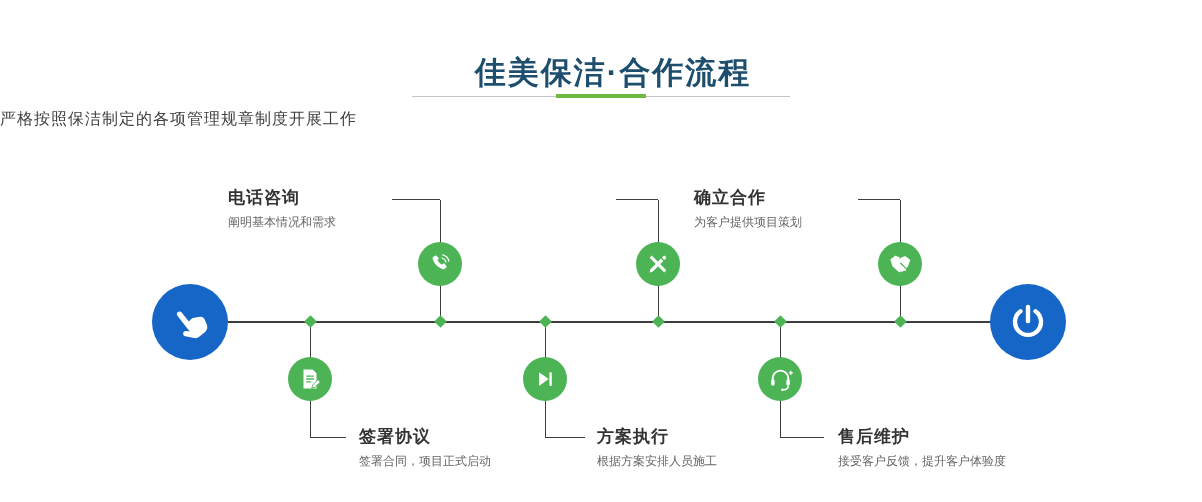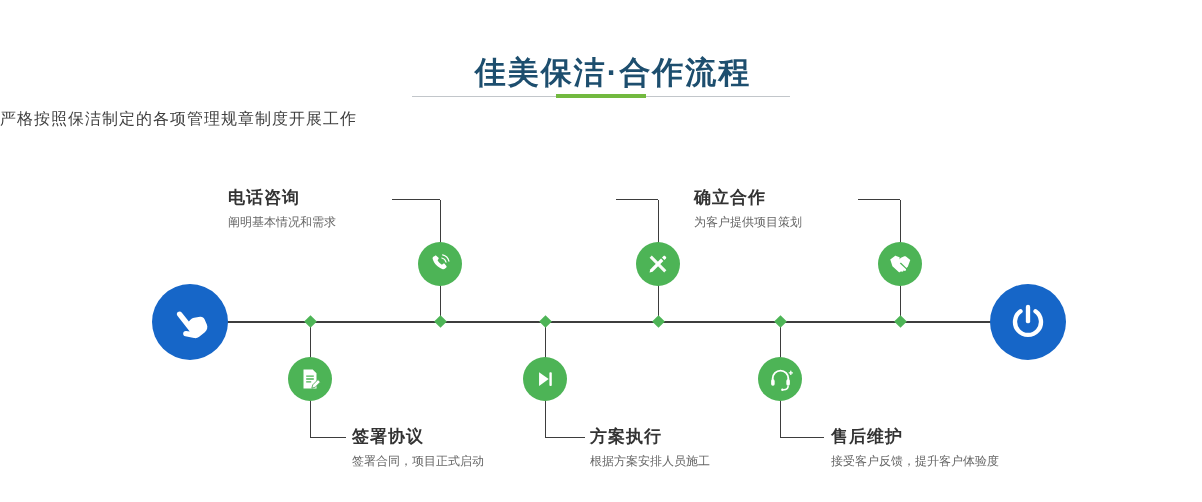--- a/index.html
+++ b/index.html
@@ -73,21 +73,21 @@
   #node-contract  { left: 288px; top: 357px; }
   #node-play      { left: 523px; top: 357px; }
   #node-headset   { left: 758px; top: 357px; }
   .node svg, .endpoint svg { display: block; }
 
   
   .step-label { position: absolute; }
   .step-label .t { font-size: 17px; font-weight: 700; color: #333333; line-height: 24px; letter-spacing: 1px; }
   .step-label .d { font-size: 12px; color: #666666; line-height: 20px; margin-top: 2px; }
   .step-label.top { text-align: left; top: 186px; width: 160px; }
-  .step-label.bottom { text-align: left; top: 425px; width: 230px; }
+  .step-label.bottom { text-align: left; top: 425px; width: 230px; margin-left: 7px; }
   #lbl-top-1 { left: 228px; }
   #lbl-top-2 { left: 452px; }
   #lbl-top-3 { left: 694px; }
   #lbl-bot-1 { left: 352px; }
   #lbl-bot-2 { left: 590px; }
   #lbl-bot-3 { left: 831px; }
 </style>
 </head>
 <body>
 

